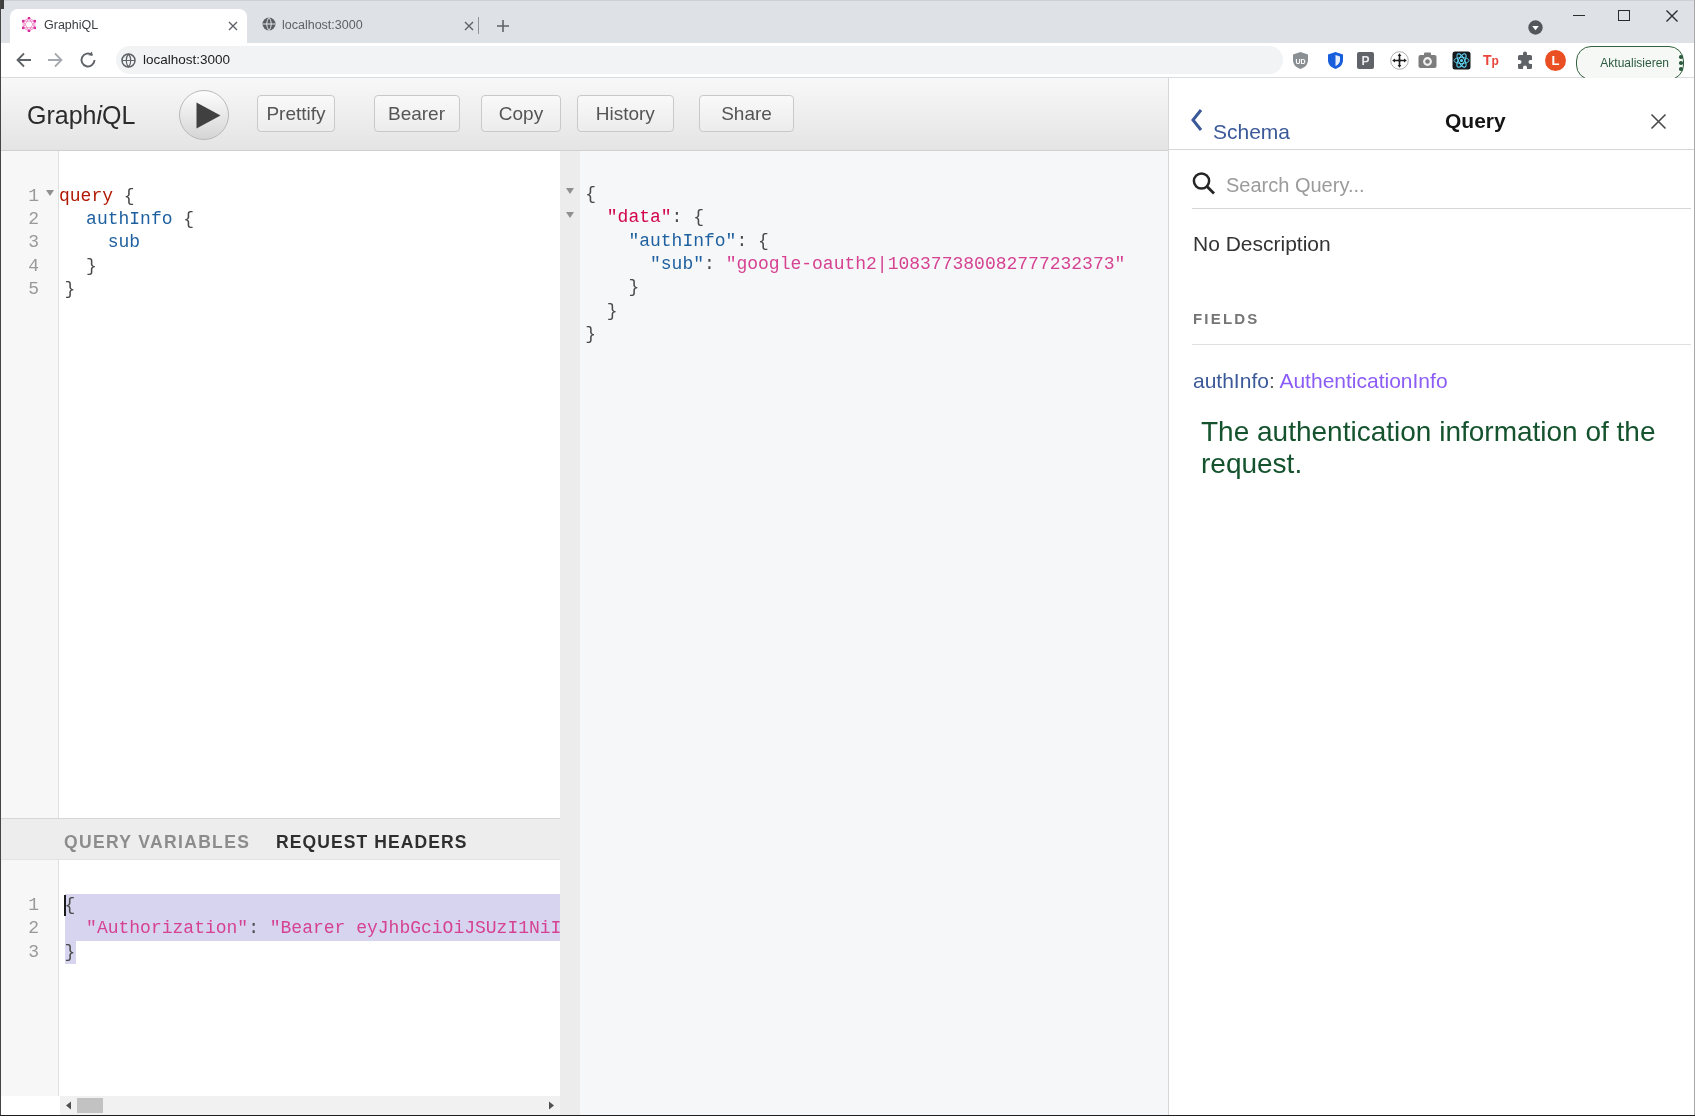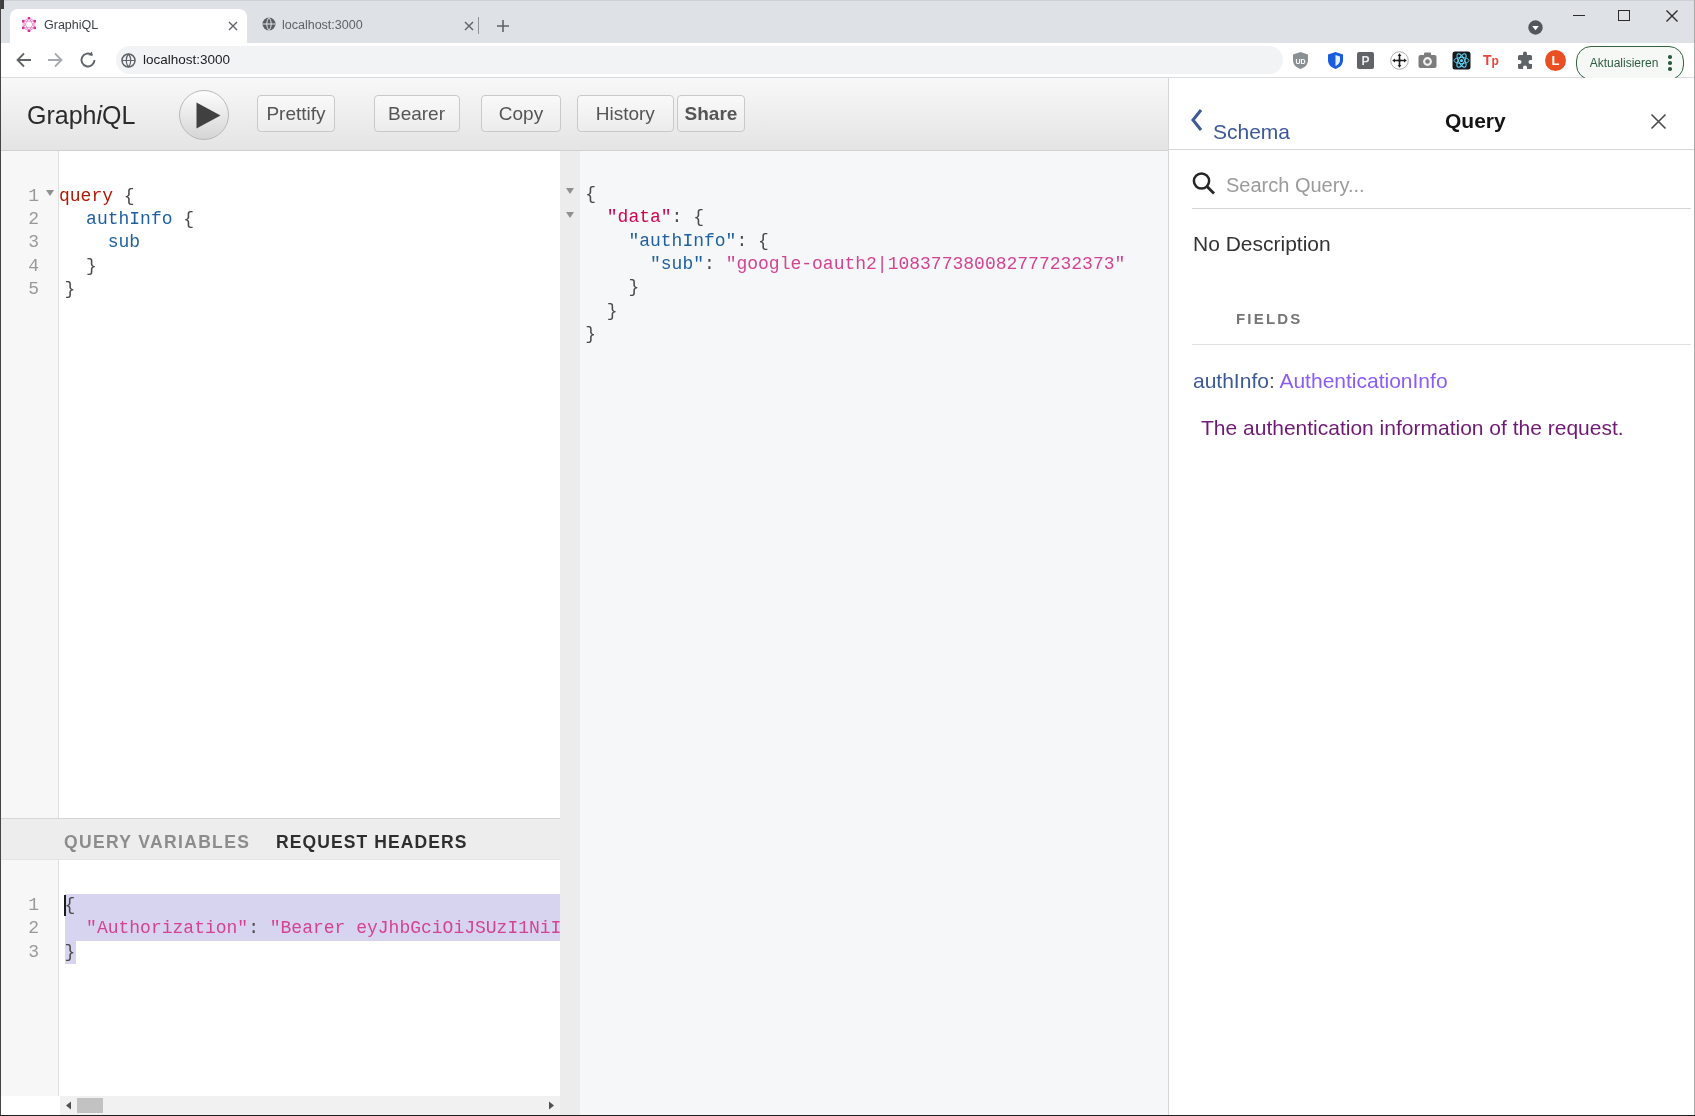--- a/index.html
+++ b/index.html
@@ -133,40 +133,40 @@
     <ellipse cx="9.5" cy="9.5" rx="7.5" ry="3" transform="rotate(60 9.5 9.5)"></ellipse>
     <ellipse cx="9.5" cy="9.5" rx="7.5" ry="3" transform="rotate(120 9.5 9.5)"></ellipse>
   </g>
   <circle cx="9.5" cy="9.5" r="1.5" fill="#61dafb"></circle>
 </svg>
 <div class="abs" style="left:1483px;top:52px;width:22px;font-size:14px;font-weight:bold;color:#e8453c;">T<span style="font-size:12px;">p</span></div>
 <svg class="abs" style="left:1516px;top:51px;" width="18" height="18" viewBox="0 0 18 18">
   <path d="M7 2.5 a2 2 0 0 1 4 0 V4 h3.5 a1.5 1.5 0 0 1 1.5 1.5 V9 h-1.5 a2 2 0 0 0 0 4 H16 v3.5 a1.5 1.5 0 0 1 -1.5 1.5 H11 v-1.5 a2 2 0 0 0 -4 0 V18 H3.5 A1.5 1.5 0 0 1 2 16.5 V13 h1.5 a2 2 0 0 0 0 -4 H2 V5.5 A1.5 1.5 0 0 1 3.5 4 H7 Z" fill="#5f6368"></path>
 </svg>
 <div class="abs" style="left:1545px;top:50px;width:21px;height:21px;border-radius:50%;background:#ea4f24;color:#fff;font-size:13px;font-weight:bold;display:flex;align-items:center;justify-content:center;">L</div>
-<div class="abs" style="left:1576px;top:46px;width:108px;height:34px;border:1.5px solid #34613f;border-radius:15px;background:#f5f8f5;display:flex;align-items:center;justify-content:center;">
+<div class="abs" style="left:1576px;top:46px;width:108px;height:34px;border:1.5px solid #34613f;border-radius:15px;background:#f5f8f5;display:flex;align-items:center;justify-content:flex-end;">
   <span style="font-size:12px;color:#2c5b3f;margin-right:10px;margin-left:2px;">Aktualisieren</span>
   <span style="display:inline-block;width:4px;">
     <span style="display:block;width:3.6px;height:3.6px;border-radius:50%;background:#2c5b3f;margin:2.2px 0;"></span>
     <span style="display:block;width:3.6px;height:3.6px;border-radius:50%;background:#2c5b3f;margin:2.2px 0;"></span>
     <span style="display:block;width:3.6px;height:3.6px;border-radius:50%;background:#2c5b3f;margin:2.2px 0;"></span>
   </span>
 </div>
 
 <div class="abs" id="topbar"></div>
 <div class="abs" style="left:27px;top:101px;font-size:25px;color:#2b2b2b;">Graph<span style="font-style:italic;">i</span>QL</div>
 <div class="abs" style="left:179px;top:90px;width:50px;height:50px;border-radius:50%;background:linear-gradient(#fdfdfd,#d5d5d5);border:1px solid #b9b9b9;"></div>
 <svg class="abs" style="left:196px;top:102px;" width="25" height="27" viewBox="0 0 25 27">
   <path d="M0.5 0.5 L24.5 13.5 L0.5 26.5 Z" fill="#404040"></path>
 </svg>
 <div class="abs tbtn" style="left:257px;width:78px;">Prettify</div>
 <div class="abs tbtn" style="left:373.5px;width:86px;">Bearer</div>
 <div class="abs tbtn" style="left:481px;width:80px;">Copy</div>
 <div class="abs tbtn" style="left:576.5px;width:97.5px;">History</div>
-<div class="abs tbtn" style="left:677px;width:68px;font-weight:bold;">Share</div>
+<div class="abs tbtn" style="left:699px;width:95px;">Share</div>
 
 <div class="abs" style="left:0;top:151px;width:560px;height:667px;background:#fff;"></div>
 <div class="abs" style="left:0;top:151px;width:59px;height:667px;background:#f7f7f7;border-right:1px solid #e0e0e0;"></div>
 <div class="abs num" style="left:0;top:184.5px;">1</div>
 <div class="abs num" style="left:0;top:207.9px;">2</div>
 <div class="abs num" style="left:0;top:231.3px;">3</div>
 <div class="abs num" style="left:0;top:254.7px;">4</div>
 <div class="abs num" style="left:0;top:278.1px;">5</div>
 <div class="abs fold" style="left:45.5px;top:190px;"></div>
 <div class="abs mono" style="left:59px;top:184.5px;"><span class="kw">query</span><span class="pun"> {</span></div>
@@ -226,16 +226,16 @@
 <svg class="abs" style="left:1650px;top:113px;" width="17" height="17" viewBox="0 0 17 17">
   <path d="M1.5 1.5 L15.5 15.5 M15.5 1.5 L1.5 15.5" stroke="#4a4a4a" stroke-width="1.6"></path>
 </svg>
 <svg class="abs" style="left:1192px;top:171px;" width="24" height="24" viewBox="0 0 24 24">
   <circle cx="9.5" cy="10" r="7.6" fill="none" stroke="#252525" stroke-width="2.5"></circle>
   <path d="M15 15.5 L22 22.5" stroke="#252525" stroke-width="2.9"></path>
 </svg>
 <div class="abs" style="left:1226px;top:173.5px;font-size:20px;color:#9b9b9b;">Search Query...</div>
 <div class="abs" style="left:1192px;top:208px;width:499px;height:1px;background:#d6d6d6;"></div>
 <div class="abs" style="left:1193px;top:231.5px;font-size:21px;color:#333;">No Description</div>
-<div class="abs" style="left:1193px;top:310px;font-size:15px;font-weight:bold;letter-spacing:2.2px;color:#757575;margin-left:43px;">FIELDS</div>
+<div class="abs" style="left:1193px;top:310px;font-size:15px;font-weight:bold;letter-spacing:2.2px;color:#757575;">FIELDS</div>
 <div class="abs" style="left:1192px;top:344px;width:499px;height:1px;background:#e0e0e0;"></div>
 <div class="abs" style="left:1193px;top:369px;font-size:21px;"><span style="color:#3B5998;">authInfo</span><span style="color:#555;">:</span> <span style="color:#8b5cf6;">AuthenticationInfo</span></div>
-<div class="abs" style="left:1201px;top:416px;font-size:21px;color:#701a75;">The authentication information of the request.</div>
+<div class="abs" style="left:1201px;top:416px;font-size:28px;color:#14532d;">The authentication information of the request.</div>
 
 </body></html>

